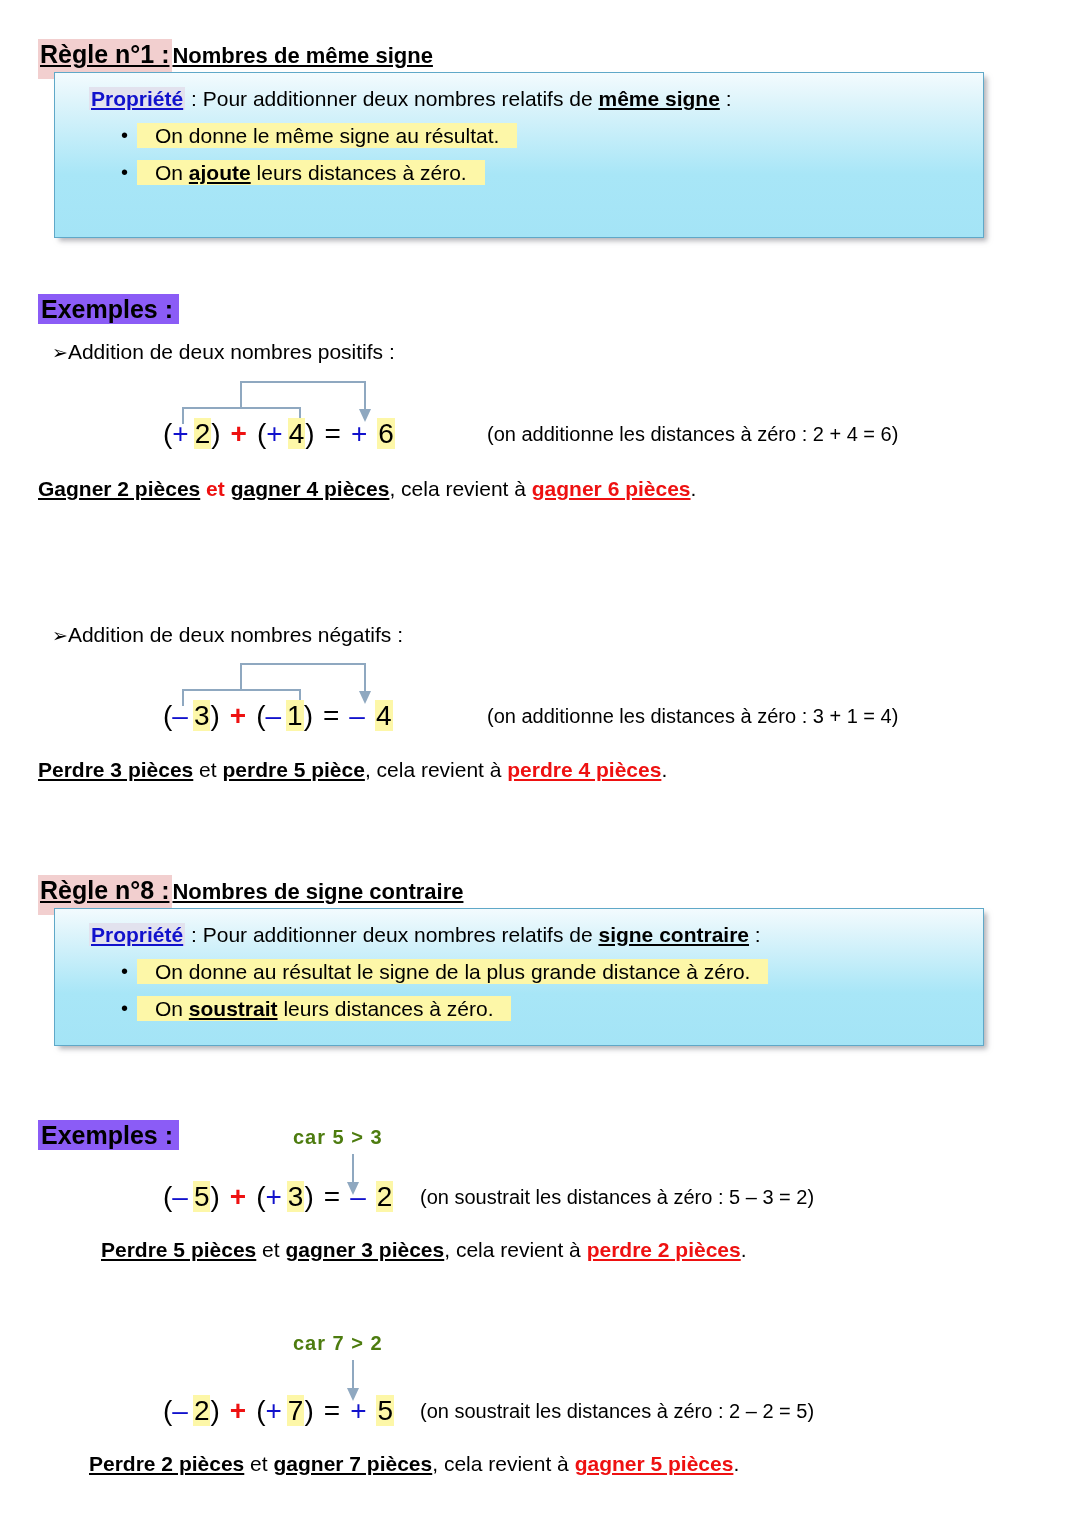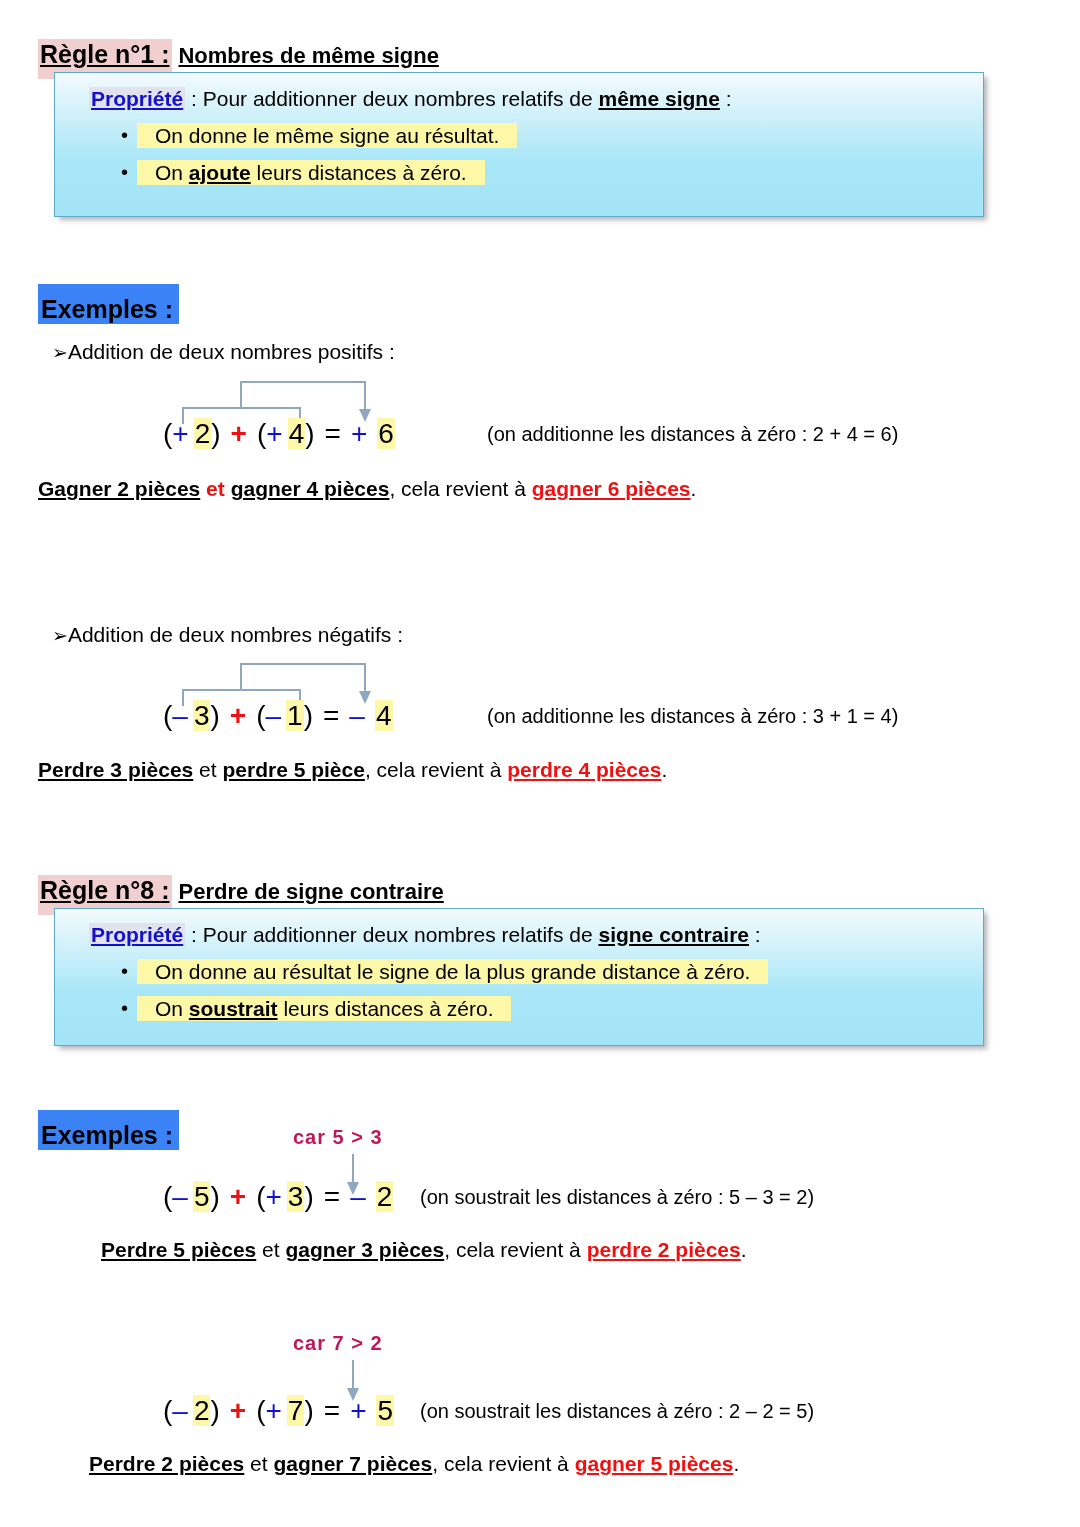--- a/index.html
+++ b/index.html
@@ -26,21 +26,21 @@
     letter-spacing:0px;
     white-space:nowrap;
   }
   .rule-head .rule-tag{
     text-decoration:underline;
     padding:1px 3px 11px 2px;
   }
   .rule-head .rule-sub{
     text-decoration:underline;
     font-size:22px;
-    margin-left:6px;
+    margin-left:0;
   }
 
   
   .prop-box{
     box-sizing:border-box;
     border:1px solid #5fa8c8;
     background:linear-gradient(180deg,#f3fbfe 0%,#ddf4fb 18%,#a8e6f7 62%,#a4e4f6 100%);
     box-shadow:4px 4px 5px -1px rgba(120,120,130,.55);
     padding:14px 20px 12px 34px;
   }
@@ -66,21 +66,21 @@
     display:inline-block;width:16px;
     font-size:20px;line-height:1;
     vertical-align:1px;
   }
   .prop-bullets li .txt{background:#fdf7a8;padding:1px 18px;}
 
   
   .ex-head{
     font-size:25px;font-weight:bold;white-space:nowrap;
   }
-  .ex-head span{background:#3b82f6;padding:11px 6px 1px 3px;}
+  .ex-head span{background:#8b5cf6;padding:1px 6px 1px 3px;}
 
   
   .ex-sub{font-size:21px;white-space:nowrap;}
   .ex-sub .arrowb{font-size:19px;}
 
   
   .eq{
     font-size:28px;white-space:nowrap;
     letter-spacing:0px;
   }
@@ -93,37 +93,37 @@
   .eq .sp-s{display:inline-block;width:5px;}
 
   
   .note{font-size:20px;white-space:nowrap;color:#000;}
 
   
   .concl{font-size:21px;white-space:nowrap;}
 
   
   .car{
-    font-size:20px;font-weight:bold;color:#be185d;white-space:nowrap;
+    font-size:20px;font-weight:bold;color:#4d7c0f;white-space:nowrap;
     letter-spacing:1px;
   }
 
   
   .conn{display:block;}
 </style>
 </head>
 <body>
 
 <div class="page">
 
   <div class="abs rule-head" style="left:38px;top:40px;">
     <span class="rule-tag hl-pink">Règle n°1 :</span><span class="rule-sub">Nombres de même signe</span>
   </div>
 
-  <div class="abs prop-box" style="left:54px;top:72px;width:930px;height:145px;">
+  <div class="abs prop-box" style="left:54px;top:72px;width:930px;height:166px;">
     <div class="prop-line">
       <span class="prop-word">Propriété</span><span> : </span><span>Pour additionner deux nombres relatifs de </span><span class="bu">même signe</span><span> :</span>
     </div>
     <ul class="prop-bullets">
       <li>
         <span class="dot">•</span><span class="txt"><span>On donne le même signe au résultat.</span></span>
       </li>
       <li>
         <span class="dot">•</span><span class="txt"><span>On </span><span class="bu">ajoute</span><span> leurs distances à zéro.</span></span>
       </li>
@@ -172,21 +172,21 @@
     <span class="paren">(</span><span class="sgn">–</span><span class="sp-s"></span><span class="num">3</span><span class="paren">)</span><span class="sp"></span><span class="op">+</span><span class="sp"></span><span class="paren">(</span><span class="sgn">–</span><span class="sp-s"></span><span class="num">1</span><span class="paren">)</span><span class="sp"></span><span class="eqs">=</span><span class="sp"></span><span class="sgn">–</span><span class="sp"></span><span class="num">4</span>
   </div>
 
   <div class="abs note" style="left:487px;top:705px;">(on additionne les distances à zéro :   3 + 1 = 4)</div>
 
   <div class="abs concl" style="left:38px;top:758px;">
     <span class="bu">Perdre 3 pièces</span><span> </span><span>et</span><span> </span><span class="bu">perdre 5 pièce</span><span>, cela revient à </span><span class="bu red">perdre 4 pièces</span><span>.</span>
   </div>
 
   <div class="abs rule-head" style="left:38px;top:876px;">
-    <span class="rule-tag hl-pink">Règle n°8 :</span><span class="rule-sub">Perdre de signe contraire</span>
+    <span class="rule-tag hl-pink">Règle n°8 :</span><span class="rule-sub">Nombres de signe contraire</span>
   </div>
 
   <div class="abs prop-box" style="left:54px;top:908px;width:930px;height:138px;">
     <div class="prop-line">
       <span class="prop-word">Propriété</span><span> : </span><span>Pour additionner deux nombres relatifs de </span><span class="bu">signe contraire</span><span> :</span>
     </div>
     <ul class="prop-bullets">
       <li>
         <span class="dot">•</span><span class="txt"><span>On donne au résultat le signe de la plus grande distance à zéro.</span></span>
       </li>

